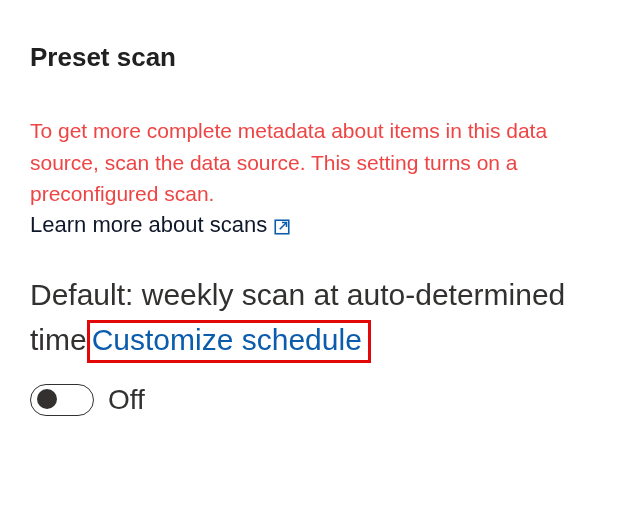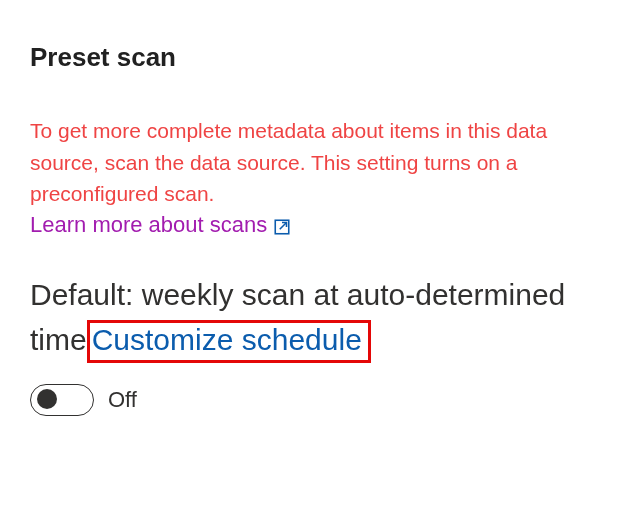--- a/index.html
+++ b/index.html
@@ -26,21 +26,21 @@
 
     .description {
       font-size: 21px;
       line-height: 1.5;
       color: #ef4444;
       margin-bottom: 2px;
     }
 
     .learn-more-link {
       font-size: 22px;
-      color: #a21caf;
+      color: #0f172a;
       text-decoration: none;
       display: inline-flex;
       align-items: center;
       gap: 6px;
       margin-bottom: 34px;
     }
 
     .external-icon {
       display: inline-block;
       width: 18px;
@@ -86,21 +86,21 @@
       width: 20px;
       height: 20px;
       border-radius: 50%;
       background: #323130;
       position: absolute;
       top: 4px;
       left: 6px;
     }
 
     .toggle-label {
-      font-size: 22px;
+      font-size: 28px;
       color: #323130;
     }
   </style>
 </head>
 <body>
 
 
 
 <h2 class="heading">Preset scan</h2>
 

